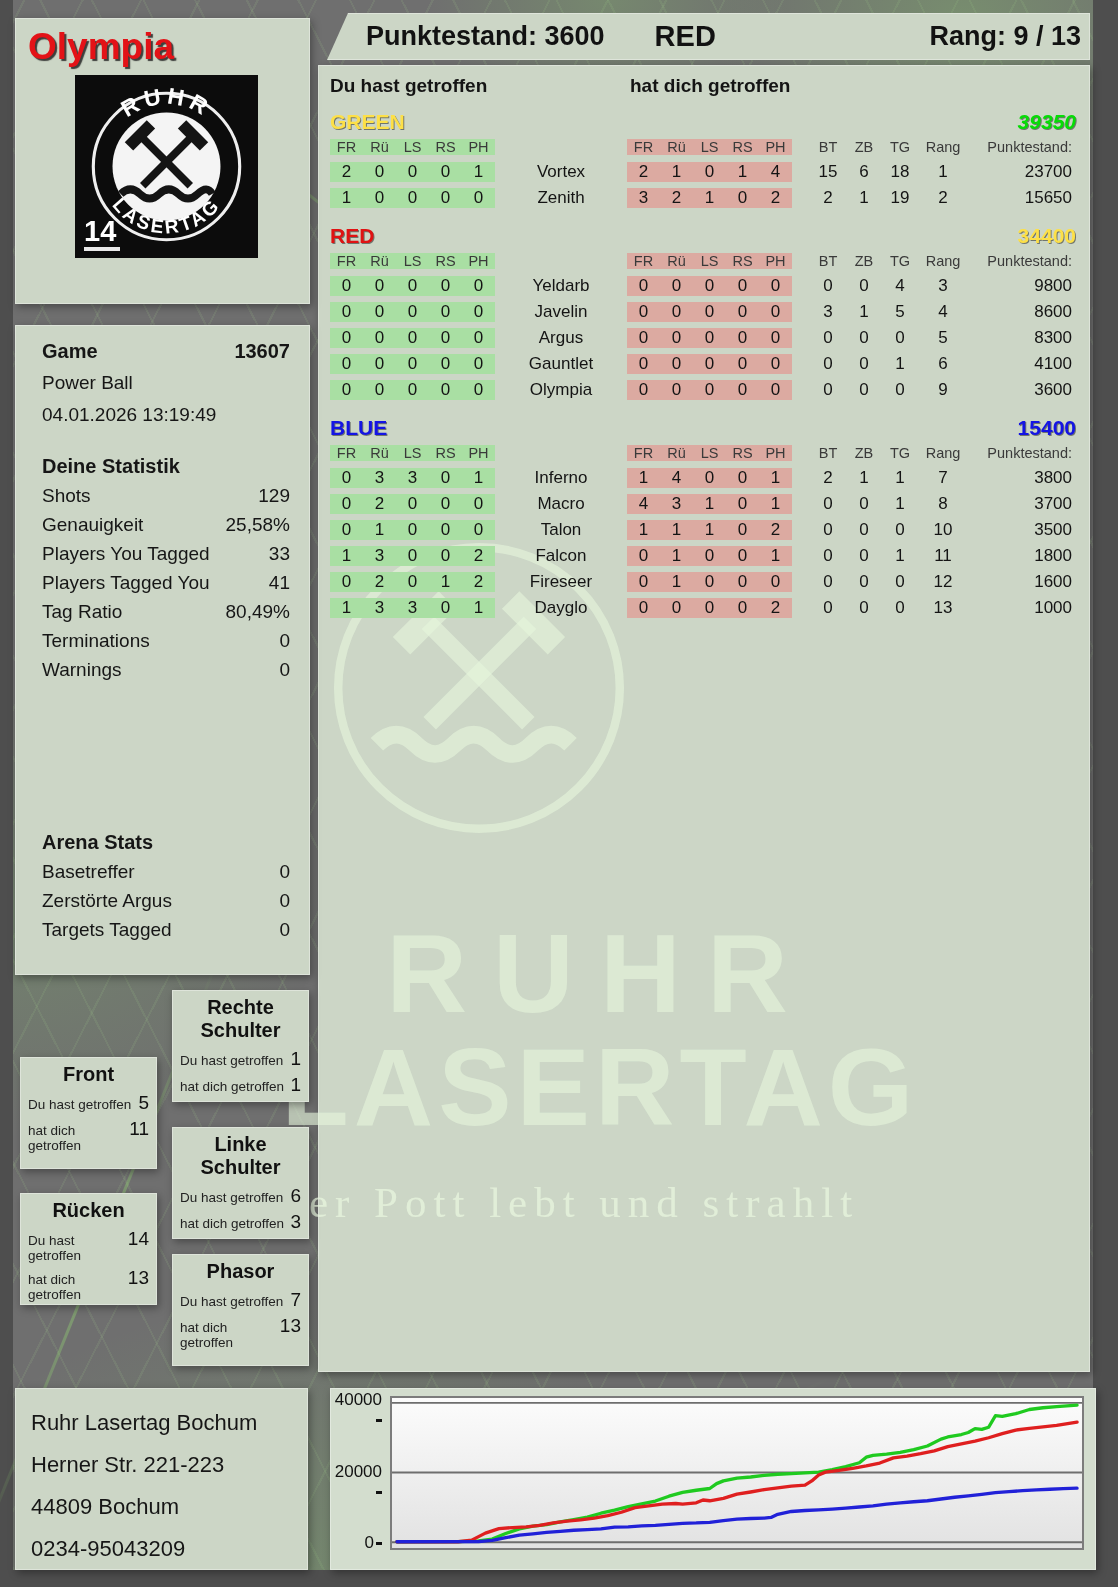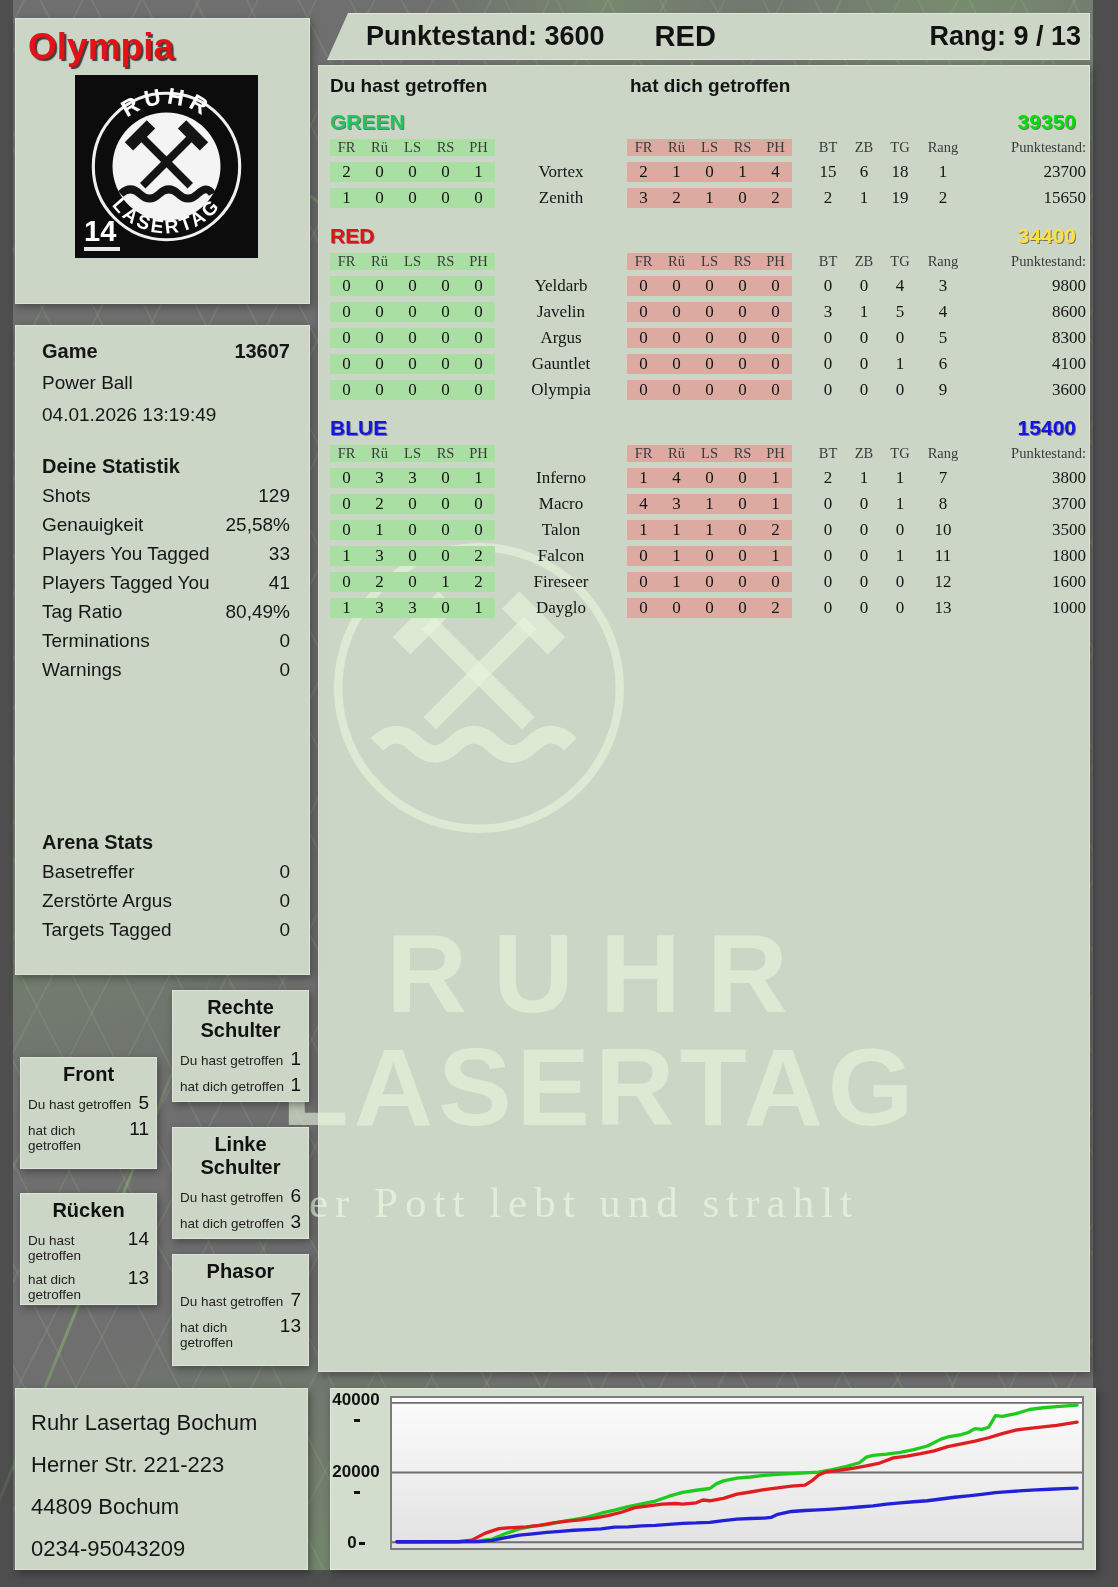--- a/index.html
+++ b/index.html
@@ -60,37 +60,37 @@
   .bp-row .v{font-size:19px;color:#111;}
 
   
   #main-panel{left:318px;top:65px;width:772px;height:1307px;}
   #main-content{position:absolute;left:318px;top:65px;width:772px;z-index:2;color:#141414;}
   #hitlabels{display:flex;margin-top:10px;font-size:19px;font-weight:bold;}
   #hl1{margin-left:12px;width:300px;}
   .tt{display:flex;justify-content:space-between;align-items:center;height:27px;padding:0 14px 0 12px;margin-top:11px;font-size:21px;font-weight:bold;}
   .tt .ttn,.tt .tts{text-shadow:1px 1px 0 rgba(0,0,0,.45);}
   .trow{display:grid;grid-template-columns:repeat(5,33px) 132px repeat(5,33px) 18px 36px 36px 36px 50px 1fr;
-    align-items:center;height:26px;padding:0 4px 0 12px;font-size:17px;font-family:Liberation Serif, serif;}
+    align-items:center;height:26px;padding:0 18px 0 12px;font-size:17px;}
   .trow.thead{height:24px;font-size:14.5px;color:#3a3a3a;}
   .c{text-align:center;}
   .g{background:#a9dfa3;}
   .r{background:#dcaaa1;}
   .nm{text-align:center;}
   .pts{text-align:right;}
 
   
   #address-panel{left:15px;top:1388px;width:293px;height:182px;padding:14px 0 8px 16px;box-sizing:border-box;}
   .addr-line{font-size:22px;color:#161616;height:42px;display:flex;align-items:center;}
 
   
   #chart-panel{left:330px;top:1388px;width:766px;height:182px;background:#d3ddce;}
   #plot{position:absolute;left:60px;top:8px;width:694px;height:154px;background:linear-gradient(#fcfcfc,#e2e2e2);border:2px solid #7c7c7c;box-sizing:border-box;}
   #plot svg{display:block;width:100%;height:100%;}
-  .ylab{position:absolute;left:0;width:52px;text-align:center;font-size:17px;color:#111;font-weight:bold;}
+  .ylab{position:absolute;left:0;width:52px;text-align:right;font-size:17px;color:#111;}
   .ylab::after{content:"";display:inline-block;width:6px;height:3px;background:#111;margin-left:2px;vertical-align:middle;}
 </style>
 </head>
 <body>
 
 <div id="stage">
   <div class="bg-mid"></div>
   <div class="streak s1"></div>
   <div class="streak s2"></div>
   <div class="streak s3"></div>
@@ -215,22 +215,22 @@
       </div>
   </div>
 
   <div id="main-content">
     <div id="hitlabels">
       <span id="hl1">Du hast getroffen</span>
       <span id="hl2">hat dich getroffen</span>
     </div>
     <div id="teams">
         <div class="tt">
-          <span class="ttn" style="color: #22c55e; text-align: center;">GREEN</span>
-          <span class="tts" style="color: rgb(6, 221, 6);">39350</span>
+          <span class="ttn" style="color: #fde047; text-align: center;">GREEN</span>
+          <span class="tts" style="color: rgb(6, 221, 6); font-style: italic;">39350</span>
         </div>
         <div class="trow thead">
           <div class="c g">FR</div>
           <div class="c g">Rü</div>
           <div class="c g">LS</div>
           <div class="c g">RS</div>
           <div class="c g">PH</div>
           <div class="nm"></div>
           <div class="c r">FR</div>
           <div class="c r">Rü</div>

